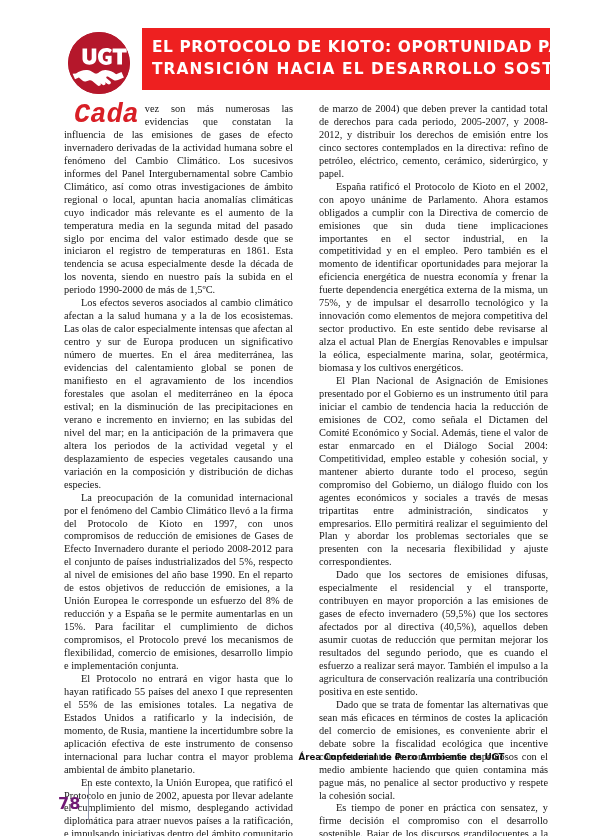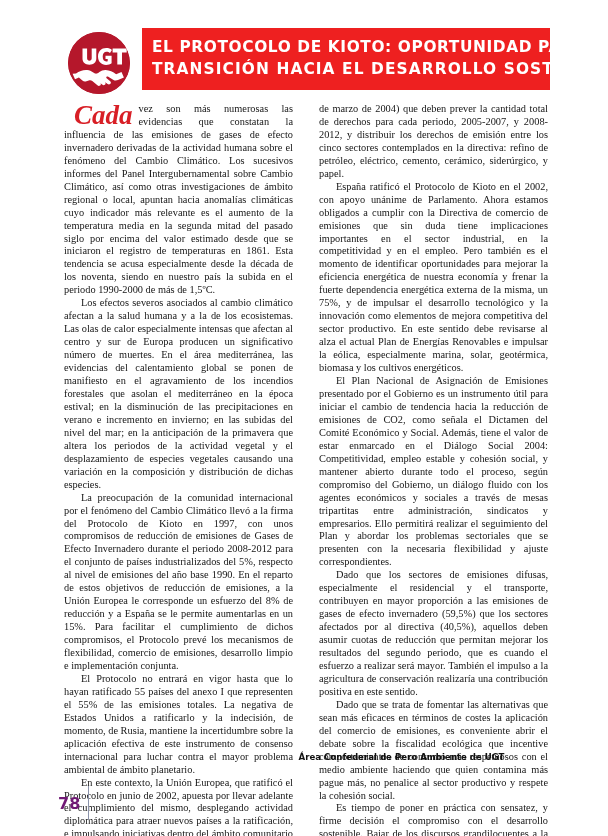--- a/index.html
+++ b/index.html
@@ -89,21 +89,21 @@
     line-height: 12.95px;
     text-align: justify;
     text-indent: 17px;
     color: #161616;
     -webkit-font-smoothing: antialiased;
   }
   .col p.first { text-indent: 0; }
 
   .dropcap {
     float: left;
-    font-family: Liberation Serif, serif;
+    font-family: Liberation Mono, monospace;
     font-style: italic;
     font-weight: bold;
     font-size: 27px;
     line-height: 23px;
     color: #d81f26;
     margin: 0 6px 0 10px;
     padding-top: 1px;
   }
 
   

